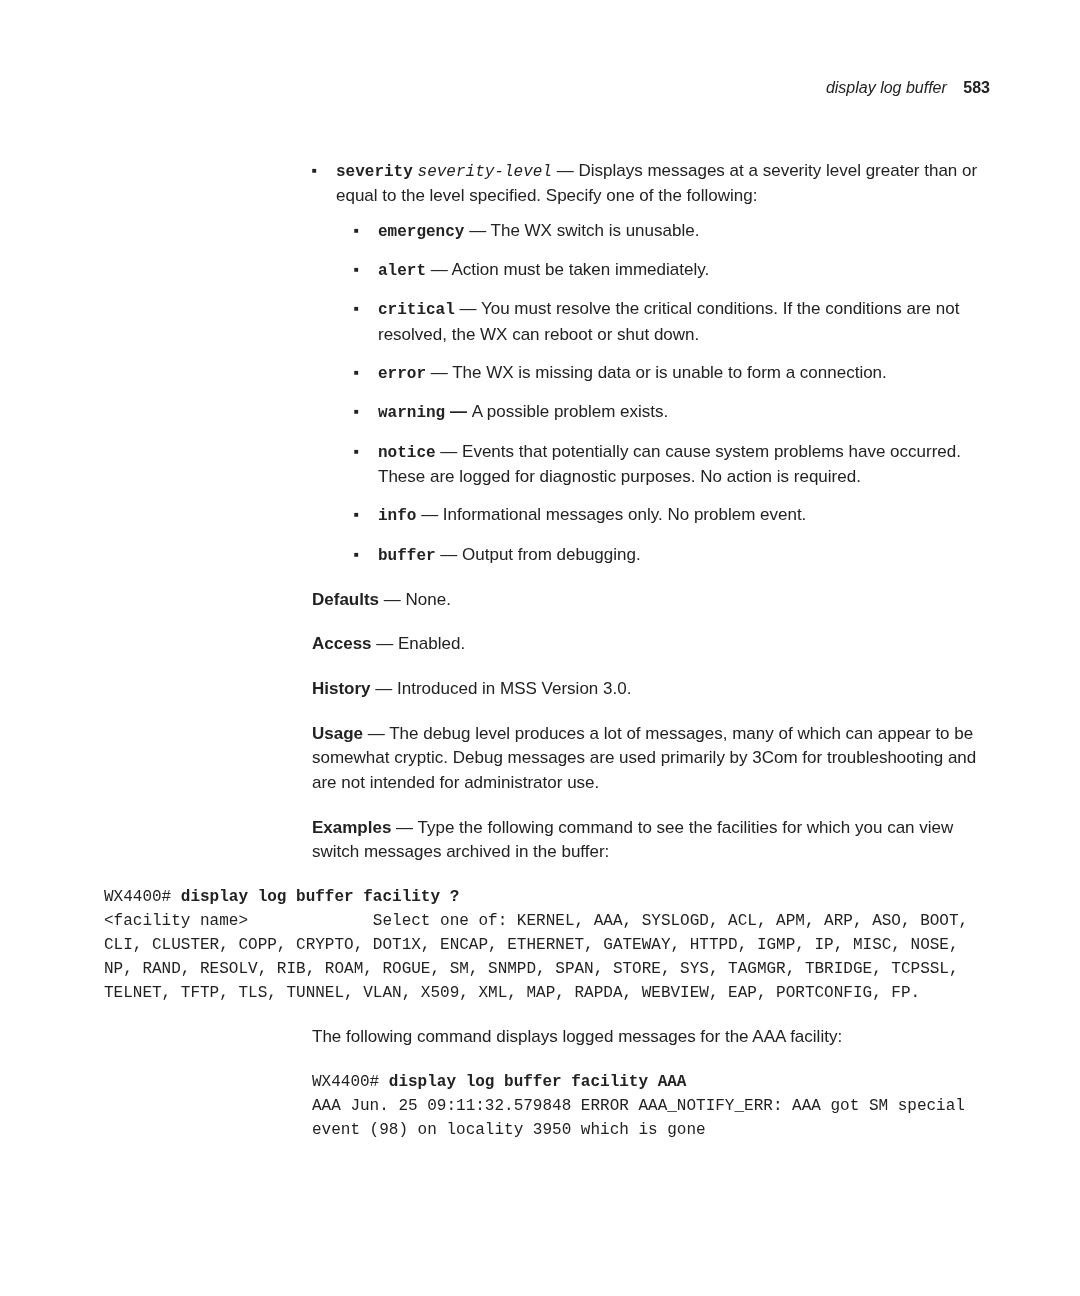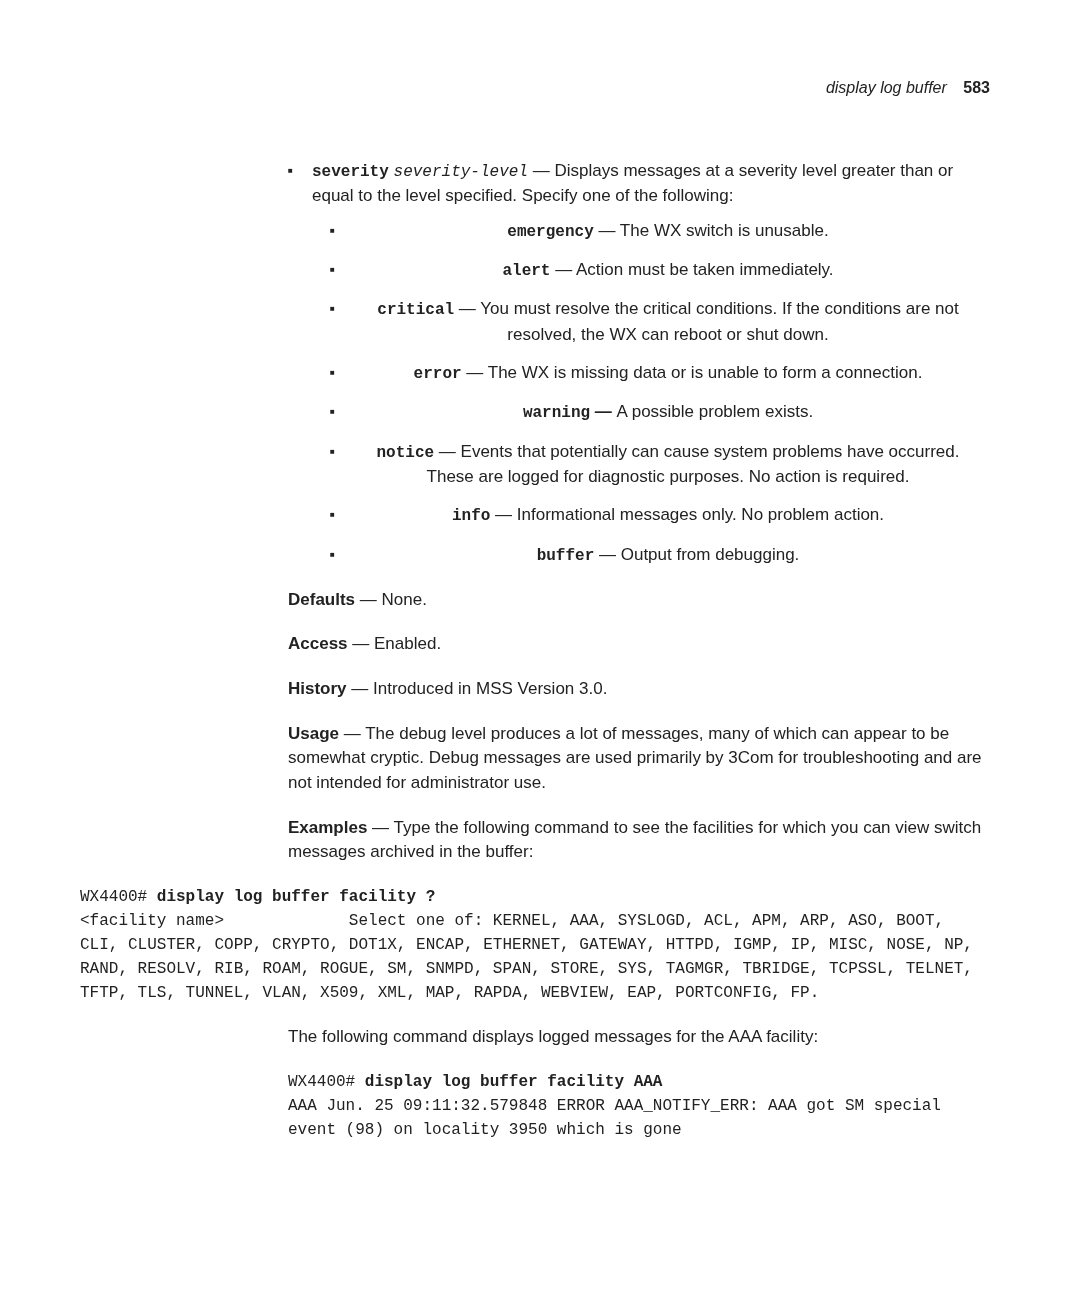--- a/index.html
+++ b/index.html
@@ -6,21 +6,21 @@
     font-family: Arial, Helvetica, sans-serif;
     margin: 0;
     padding: 0;
     background: #fff;
     color: #222;
     width: 1080px;
     font-size: 17px;
     line-height: 1.45;
   }
   .page {
-    padding: 76px 90px 80px 80px;
+    padding: 76px 90px 80px 104px;
   }
   .header {
     text-align: right;
     font-style: italic;
     font-size: 16px;
     margin-bottom: 60px;
   }
   .header .pagenum {
     font-style: normal;
     font-weight: bold;
@@ -49,21 +49,20 @@
   }
   ul.inner {
     list-style: none;
     padding: 0;
     margin: 10px 0 0 18px;
   }
   ul.inner > li {
     position: relative;
     padding-left: 24px;
     margin-bottom: 14px;
-    text-align: center;
   }
   ul.inner > li::before {
     content: "■";
     position: absolute;
     left: 0;
     top: 6px;
     font-size: 8px;
     color: #222;
   }
   .mono { font-family: "Courier New", monospace; font-size: 16px; }
@@ -104,21 +103,21 @@
         <span class="mono italic">severity-level</span>
         <span> — Displays messages at a severity level greater than or equal to the level specified. Specify one of the following:</span>
 
         <ul class="inner">
           <li><span class="mono bold">emergency</span><span> — The WX switch is unusable.</span></li>
           <li><span class="mono bold">alert</span><span> — Action must be taken immediately.</span></li>
           <li><span class="mono bold">critical</span><span> — You must resolve the critical conditions. If the conditions are not resolved, the WX can reboot or shut down.</span></li>
           <li><span class="mono bold">error</span><span> — The WX is missing data or is unable to form a connection.</span></li>
           <li><span class="mono bold">warning</span><span class="bold"> — </span><span> A possible problem exists.</span></li>
           <li><span class="mono bold">notice</span><span> — Events that potentially can cause system problems have occurred. These are logged for diagnostic purposes. No action is required.</span></li>
-          <li><span class="mono bold">info</span><span> — Informational messages only. No problem action.</span></li>
+          <li><span class="mono bold">info</span><span> — Informational messages only. No problem event.</span></li>
           <li><span class="mono bold">buffer</span><span> — Output from debugging.</span></li>
         </ul>
       </li>
     </ul>
 
     <div class="para">
       <span class="bold">Defaults</span><span> — None.</span>
     </div>
 
     <div class="para">

